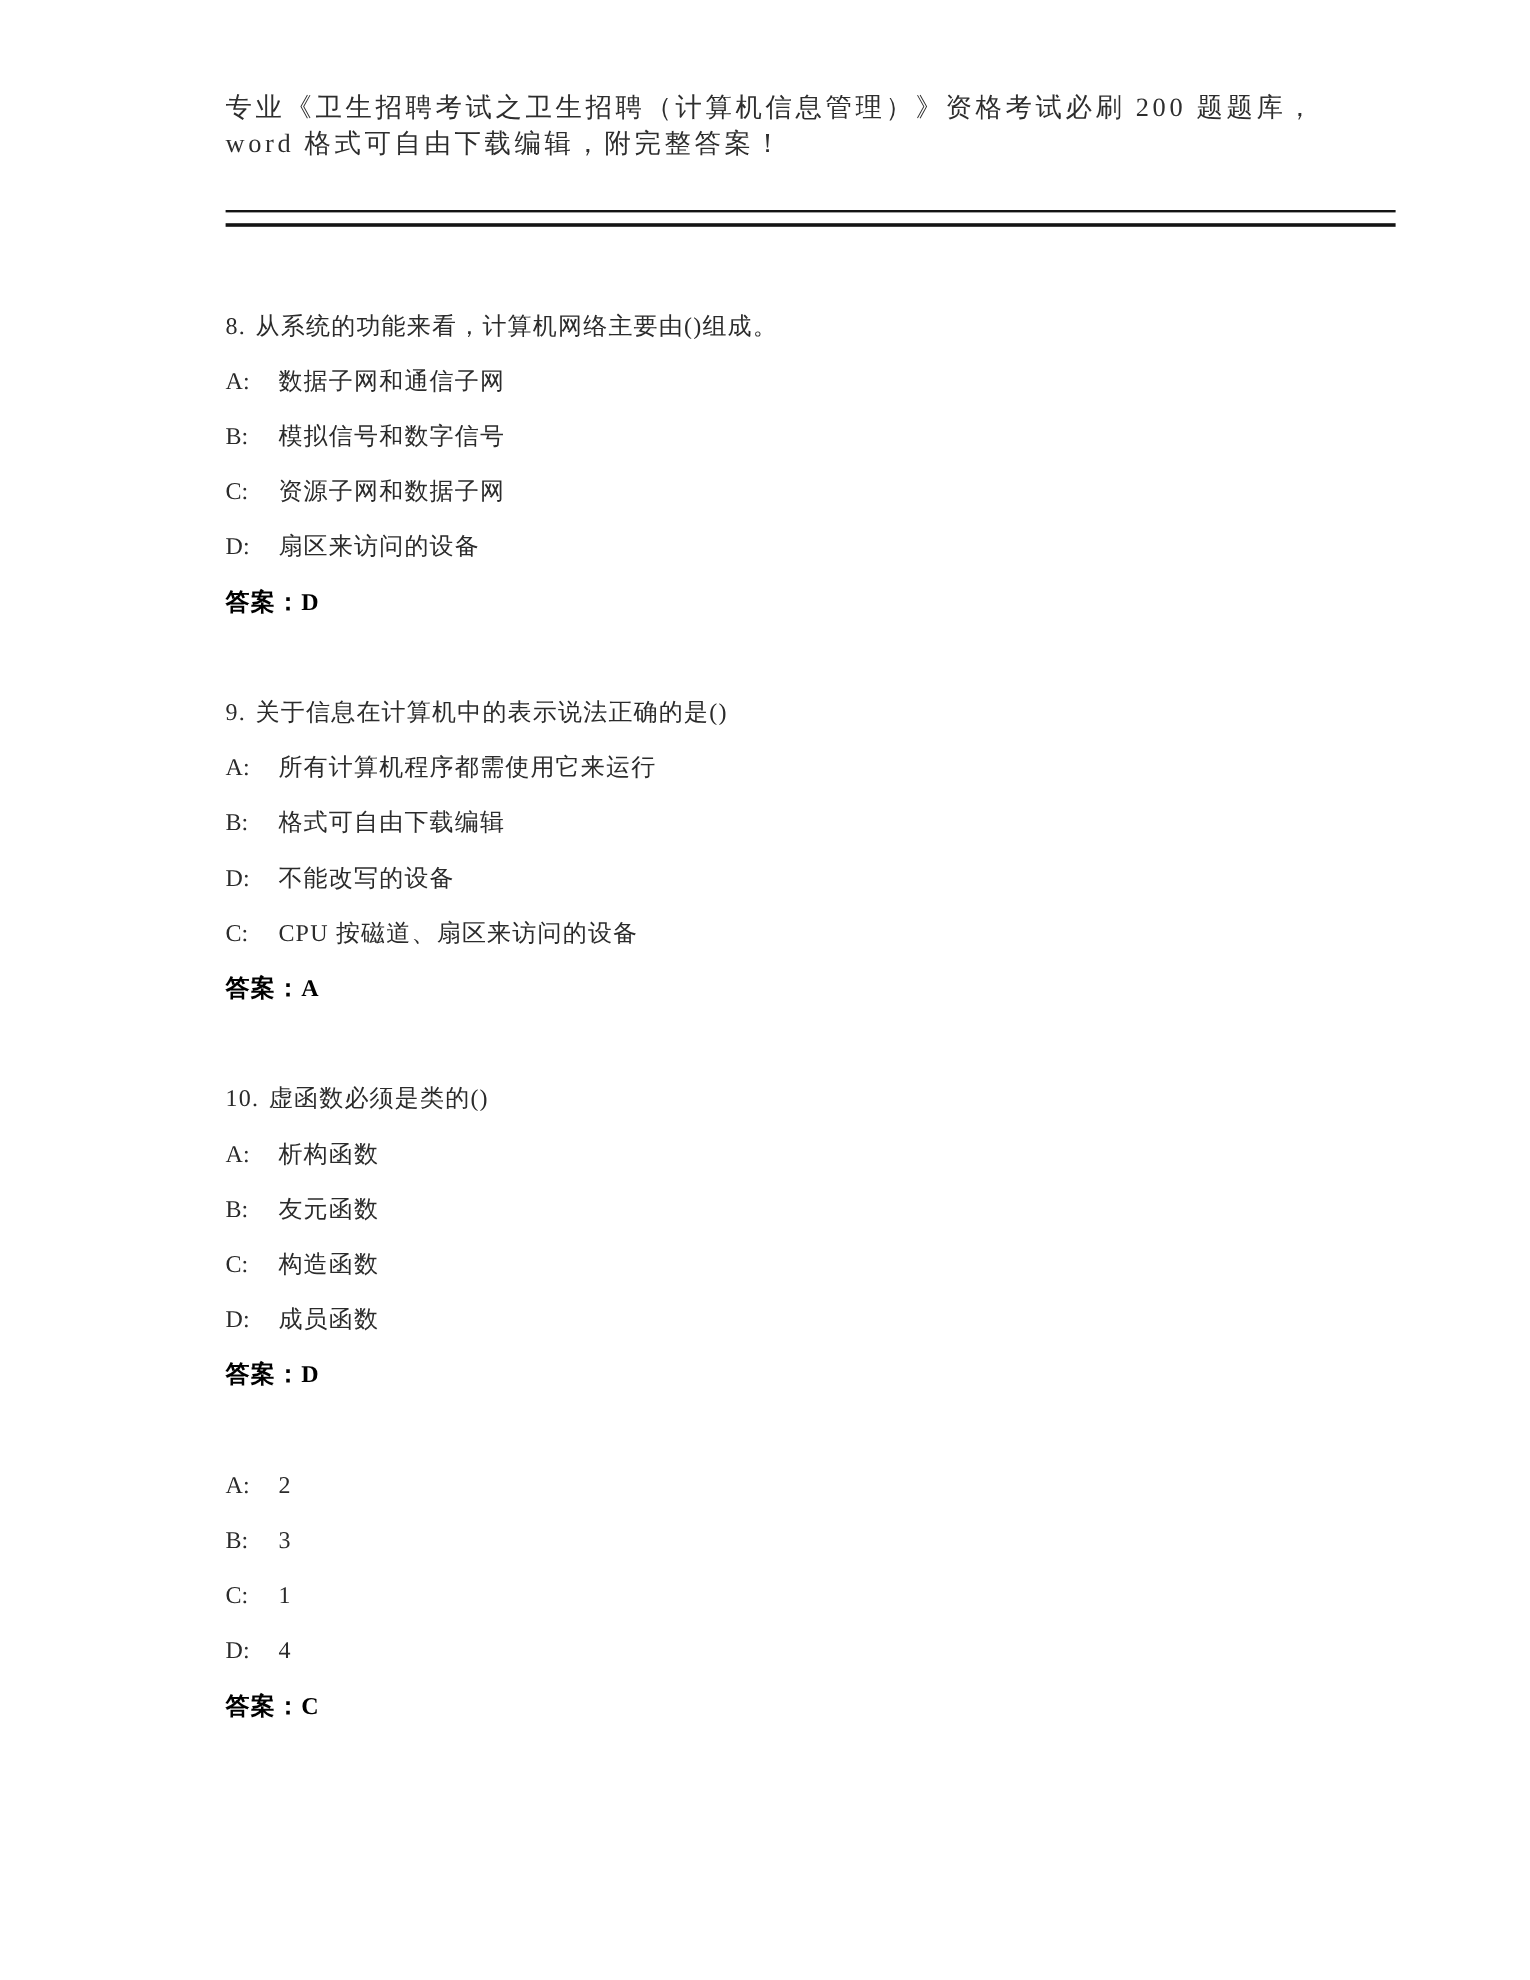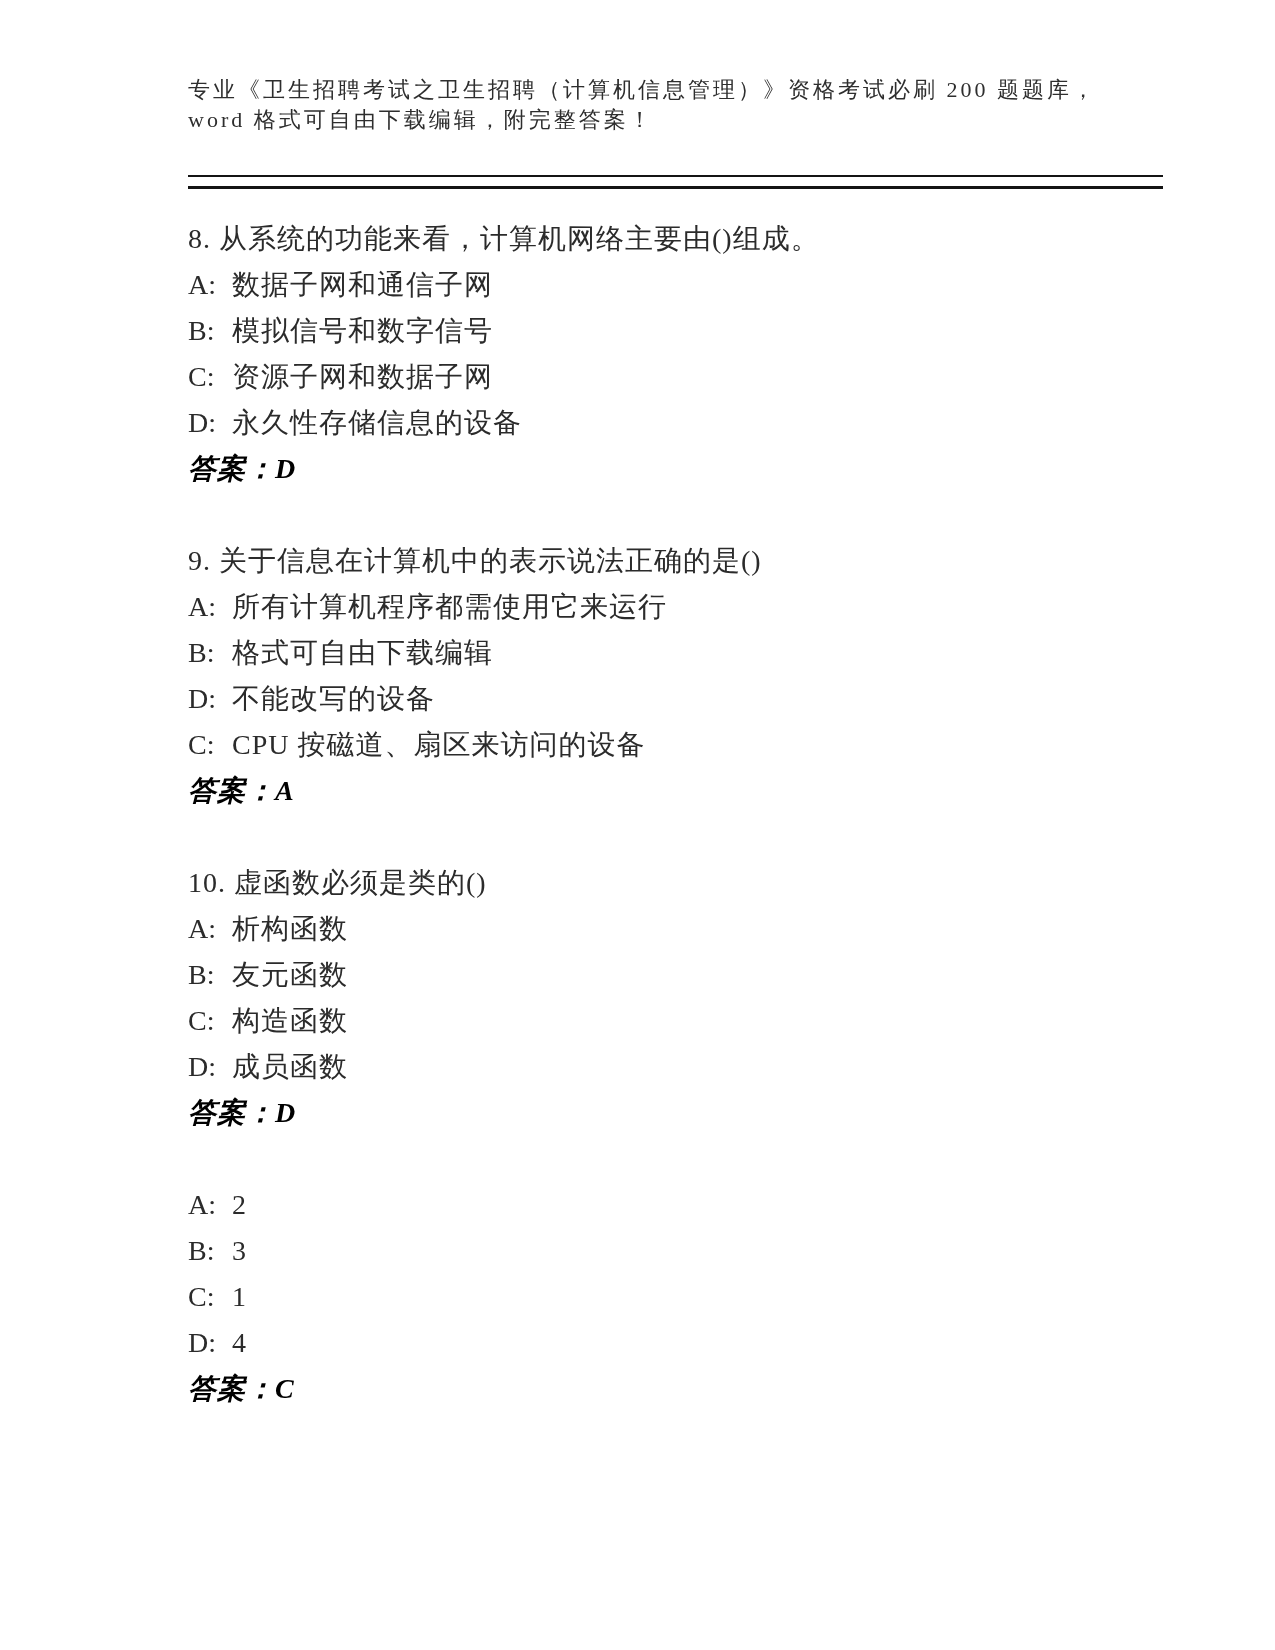--- a/index.html
+++ b/index.html
@@ -20,51 +20,51 @@
     color: #2e2e2e;
   }
   .hdr-line { white-space: nowrap; }
   .hdr-rule {
     margin-top: 40px;
     width: 975px; height: 14px;
     border-top: 2px solid #141414;
     border-bottom: 3px solid #141414;
   }
   .qbody {
-    margin-top: 27px;
-    font-size: 28px; line-height: 46px; letter-spacing: 1px;
+    margin-top: 60px;
+    font-size: 20px; line-height: 46px; letter-spacing: 1px;
     color: #2b2b2b;
   }
   .question { margin-bottom: 46px; }
   .q-title { white-space: nowrap; }
   .q-num { display: inline-block; margin-right: 8px; }
   .opt { white-space: nowrap; }
   .opt-letter { display: inline-block; width: 44px; letter-spacing: 0; }
-  .answer { white-space: nowrap; font-weight: bold; color: #000000; font-style: italic; }
+  .answer { white-space: nowrap; font-weight: bold; color: #000000; }
 </style>
 </head>
 <body>
 
 <div class="page">
 
   <div class="hdr">
     <div class="hdr-line">专业《卫生招聘考试之卫生招聘（计算机信息管理）》资格考试必刷 200 题题库，</div>
     <div class="hdr-line">word 格式可自由下载编辑，附完整答案！</div>
   </div>
 
   <div class="hdr-rule"></div>
 
   <div class="qbody">
 
     <div class="question">
       <div class="q-title"><span class="q-num">8.</span><span>从系统的功能来看，计算机网络主要由()组成。</span></div>
       <div class="opt"><span class="opt-letter">A:</span><span>数据子网和通信子网</span></div>
       <div class="opt"><span class="opt-letter">B:</span><span>模拟信号和数字信号</span></div>
       <div class="opt"><span class="opt-letter">C:</span><span>资源子网和数据子网</span></div>
-      <div class="opt"><span class="opt-letter">D:</span><span>永久性存储信息的设备</span></div>
+      <div class="opt"><span class="opt-letter">D:</span><span>扇区来访问的设备</span></div>
       <div class="answer"><span>答案：</span><span>D</span></div>
     </div>
 
     <div class="question">
       <div class="q-title"><span class="q-num">9.</span><span>关于信息在计算机中的表示说法正确的是()</span></div>
       <div class="opt"><span class="opt-letter">A:</span><span>所有计算机程序都需使用它来运行</span></div>
       <div class="opt"><span class="opt-letter">B:</span><span>格式可自由下载编辑</span></div>
       <div class="opt"><span class="opt-letter">D:</span><span>不能改写的设备</span></div>
       <div class="opt"><span class="opt-letter">C:</span><span>CPU 按磁道、扇区来访问的设备</span></div>
       <div class="answer"><span>答案：</span><span>A</span></div>

